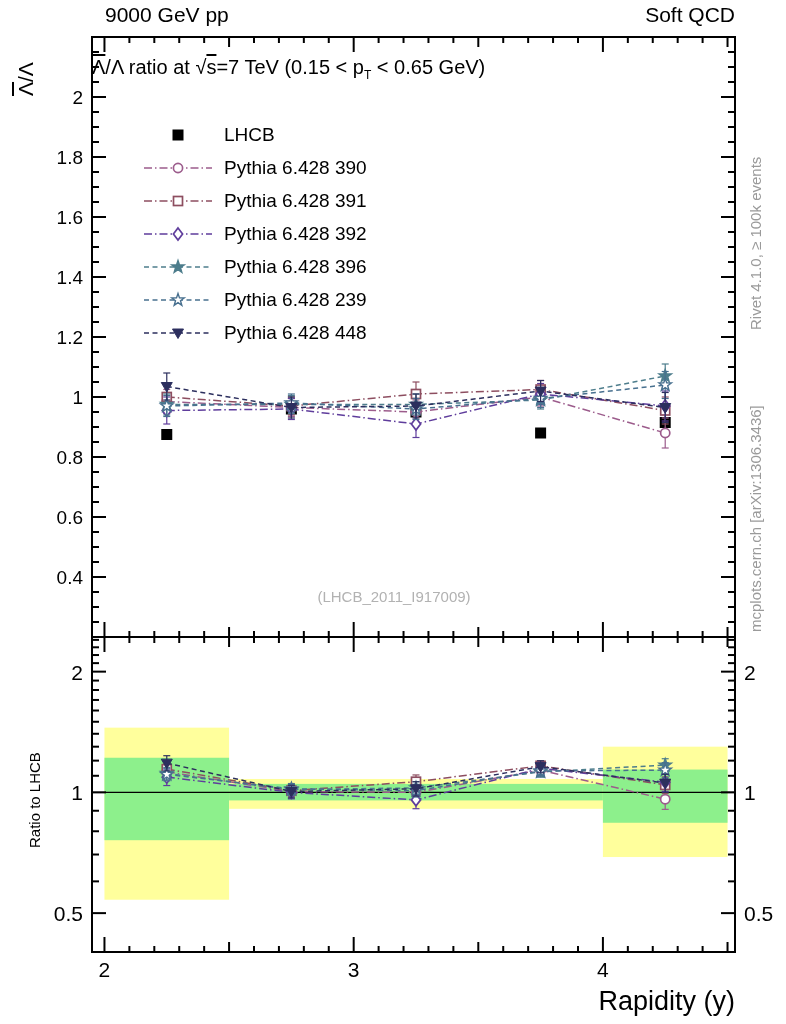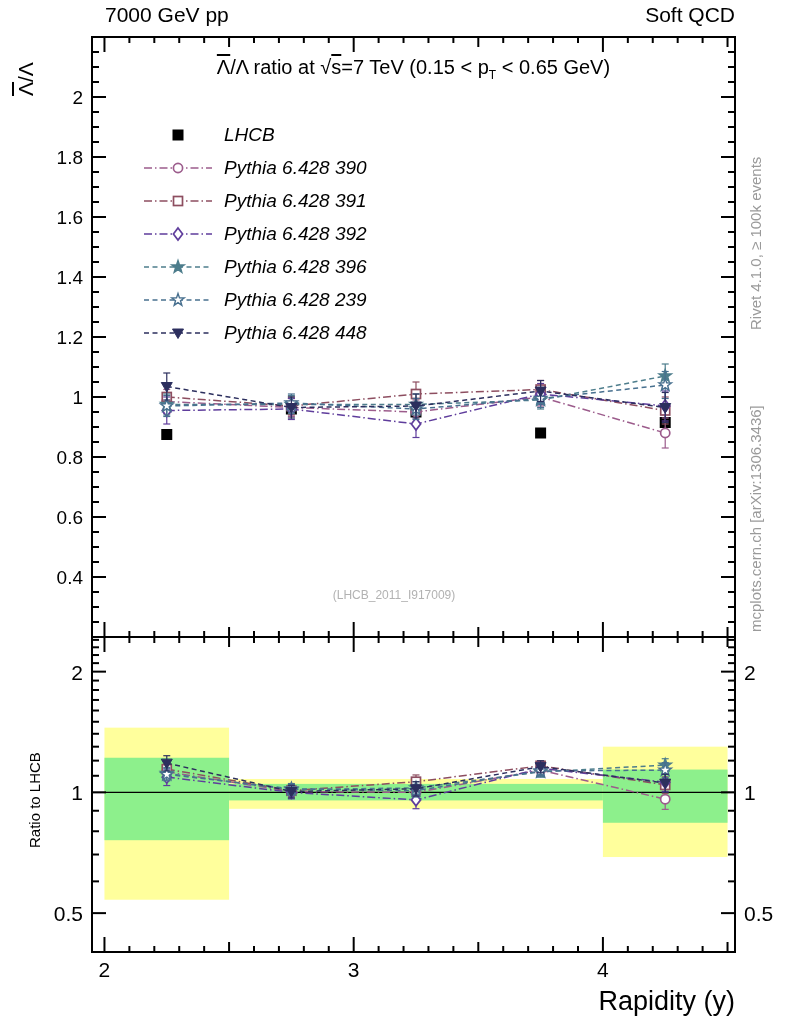--- a/index.html
+++ b/index.html
@@ -3,38 +3,38 @@
 <meta charset="utf-8">
 <style>
   html,body{margin:0;padding:0;background:#fff;}
   #page{position:relative;width:786px;height:1024px;background:#fff;overflow:hidden;
         font-family:"Liberation Sans",sans-serif;color:#000;}
   .abs{position:absolute;white-space:nowrap;}
   .vtext{position:absolute;transform:rotate(-90deg);transform-origin:0 0;white-space:nowrap;}
   .ovl{text-decoration:overline;}
   sub{font-size:0.6em;}
   #hdr-left,#hdr-right{font-size:21px;}
-  #plot-title{left:92px;top:56px;width:643px;text-align:center;font-size:20px;}
+  #plot-title{left:92px;top:56px;width:643px;text-align:left;font-size:20px;}
   #legend{left:142px;top:118px;}
   .lrow{display:flex;align-items:center;height:33px;}
   .lrow .lsample{width:72px;height:22px;flex:0 0 72px;}
-  .lrow .llabel{font-size:19px;margin-left:10px;font-style:italic;}
-  #watermark{left:92px;top:588px;width:604px;text-align:center;font-size:12px;}
+  .lrow .llabel{font-size:19px;margin-left:10px;}
+  #watermark{left:92px;top:588px;width:604px;text-align:center;font-size:15px;}
   #xaxis-title{right:51px;top:986px;font-size:27px;}
   #yaxis-title-top{left:14px;top:96px;font-size:21px;}
   #yaxis-title-ratio{left:26px;top:848px;font-size:15px;}
   #note-top{left:747px;top:330px;font-size:15px;}
   #note-bottom{left:747px;top:632px;font-size:15px;}
 </style>
 </head>
 <body>
 
 <div id="page">
 
-  <div id="hdr-left" class="abs" style="left:105px;top:3px;">7000 GeV pp</div>
+  <div id="hdr-left" class="abs" style="left:105px;top:3px;">9000 GeV pp</div>
   <div id="hdr-right" class="abs" style="right:51px;top:3px;">Soft QCD</div>
 
   <div id="yaxis-title-top" class="vtext"><span class="ovl">Λ</span><span>/Λ</span></div>
 
   <svg id="plot" width="786" height="1024" class="abs" style="left:0;top:0;">
       <g>
         <rect x="104.46124031007753" y="727.6585633432691" width="124.6124031007752" height="172.06386455180245" fill="#ffff9c"></rect>
         <rect x="104.46124031007753" y="757.7447424085881" width="124.6124031007752" height="82.4456963273384" fill="#8df08c"></rect>
         <rect x="229.07364341085272" y="778.9776854864834" width="373.8372093023255" height="29.835163968937195" fill="#ffff9c"></rect>
         <rect x="229.07364341085272" y="783.8849914355893" width="373.8372093023255" height="16.519895946615293" fill="#8df08c"></rect>

